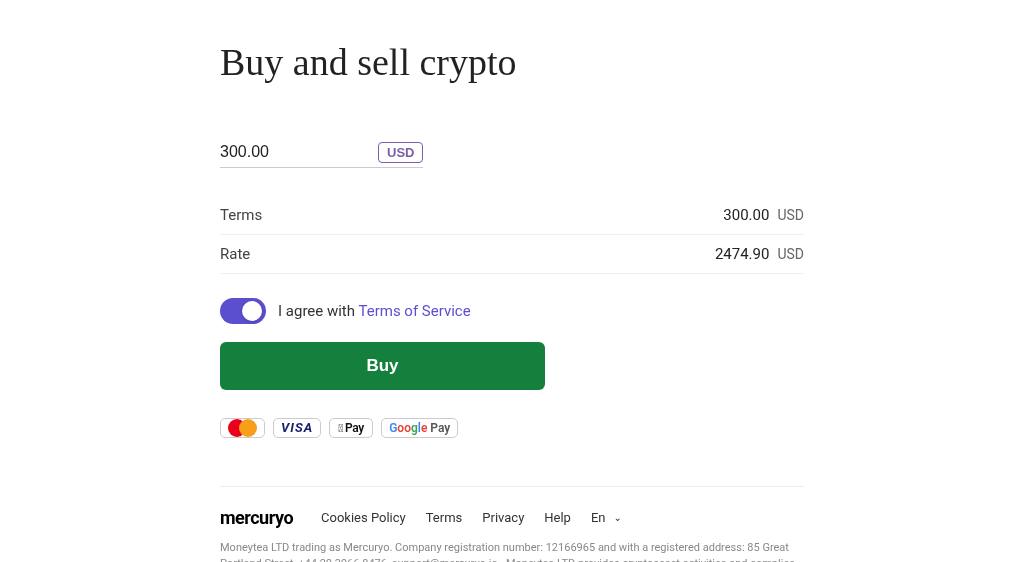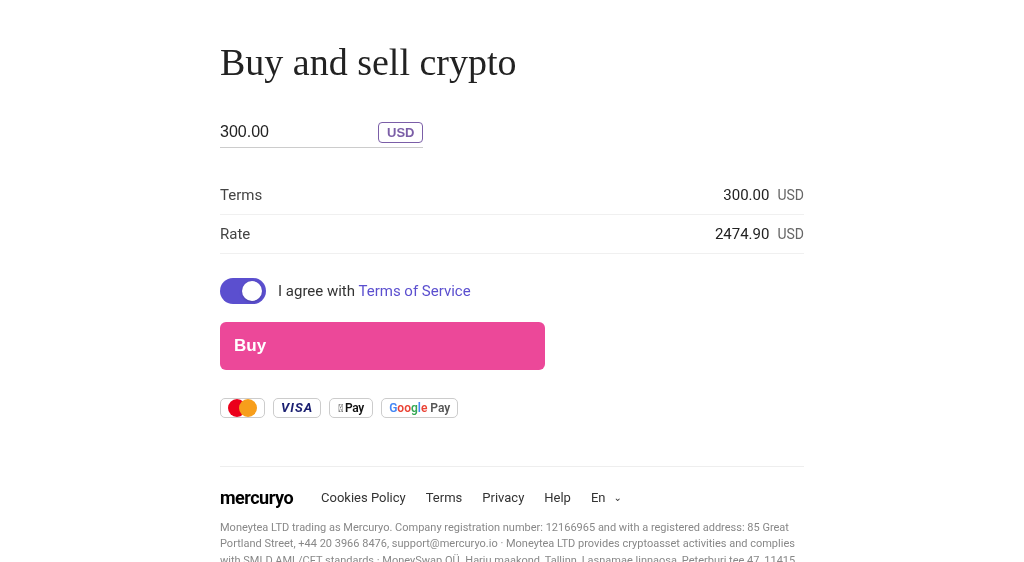--- a/index.html
+++ b/index.html
@@ -11,21 +11,21 @@
     }
     .page-wrapper {
       max-width: 680px;
       margin: 0 auto;
       padding: 40px 48px 30px 48px;
     }
     .page-title {
       font-size: 38px;
       font-weight: 400;
       font-family: Georgia, 'Times New Roman', serif;
-      margin-bottom: 36px;
+      margin-bottom: 56px;
       line-height: 1.2;
     }
     .exchange-row {
       display: flex;
       align-items: center;
       gap: 18px;
       margin-bottom: 28px;
     }
     .input-group {
       display: flex;
@@ -121,28 +121,28 @@
       color: #333;
     }
     .agree-text a {
       color: #5b4fcf;
       text-decoration: none;
     }
     .buy-button {
       display: block;
       width: 325px;
       padding: 14px;
-      background: #ec4899;
+      background: #15803d;
       color: #fff;
       font-size: 17px;
       font-weight: 600;
       border: none;
       border-radius: 6px;
       cursor: pointer;
-      text-align: left;
+      text-align: center;
       margin-bottom: 28px;
     }
     .payment-icons {
       display: flex;
       gap: 8px;
       align-items: center;
       margin-bottom: 48px;
     }
     .payment-icon {
       border: 1.5px solid #ccc;

